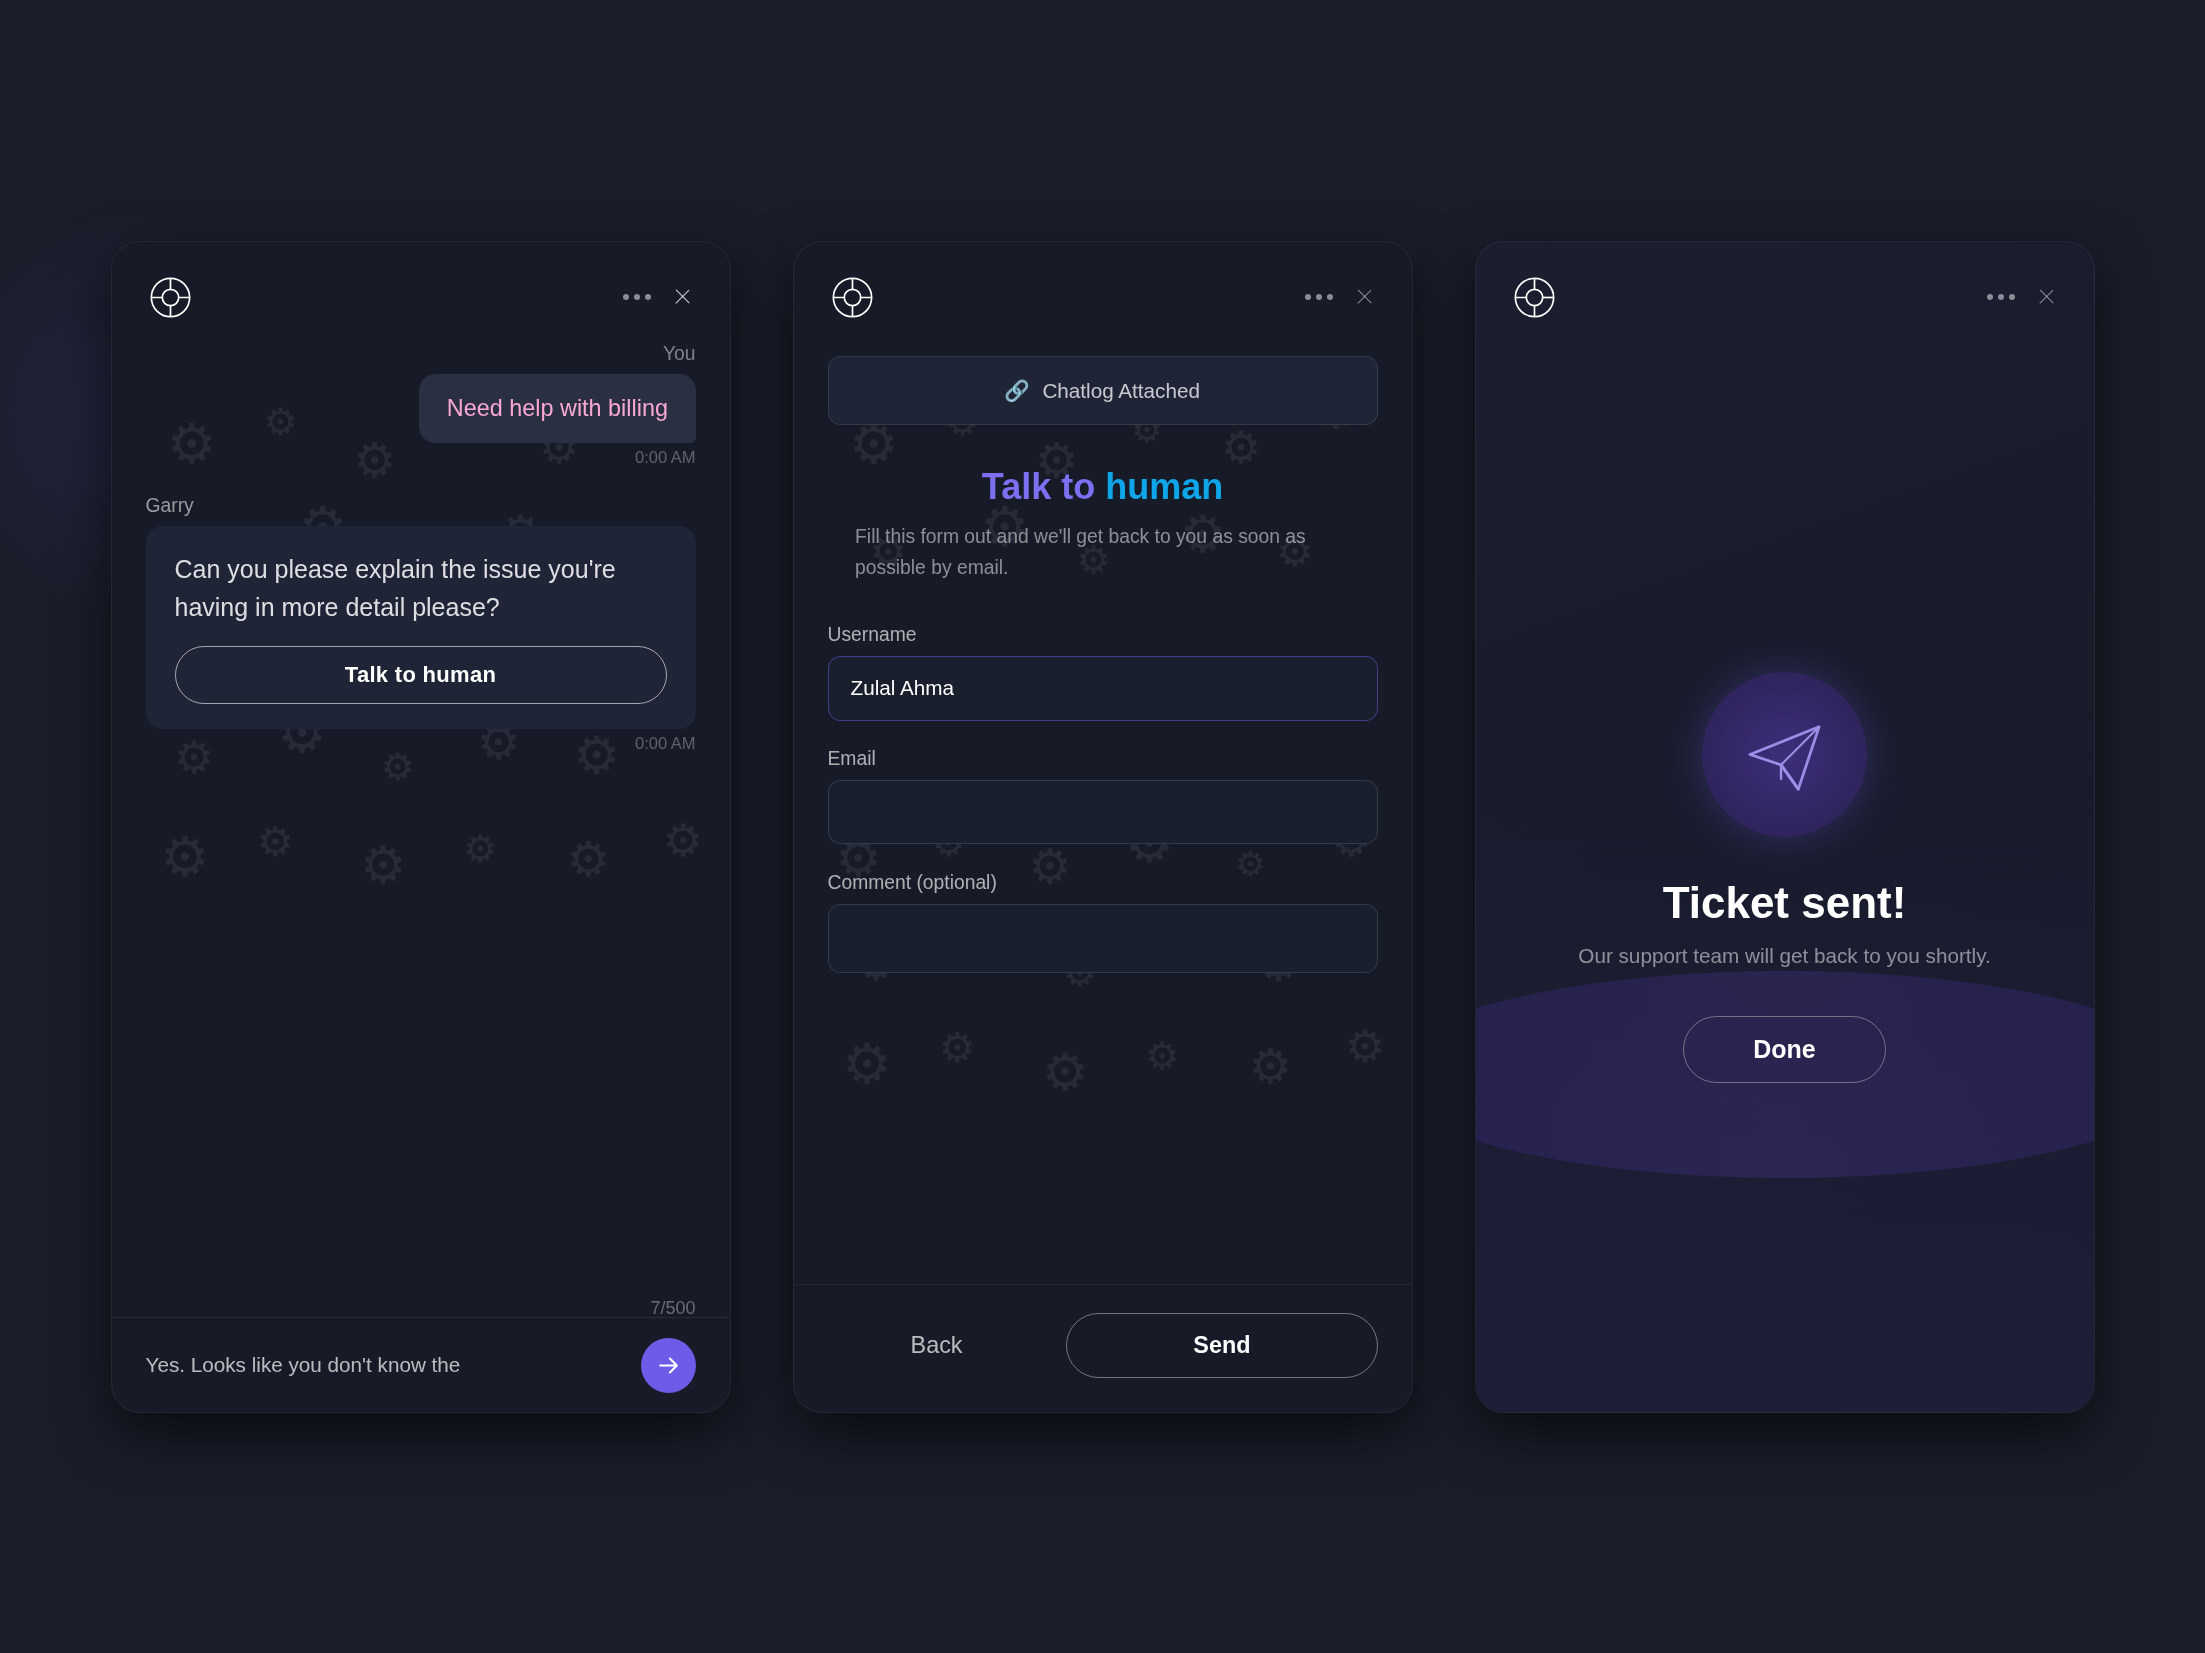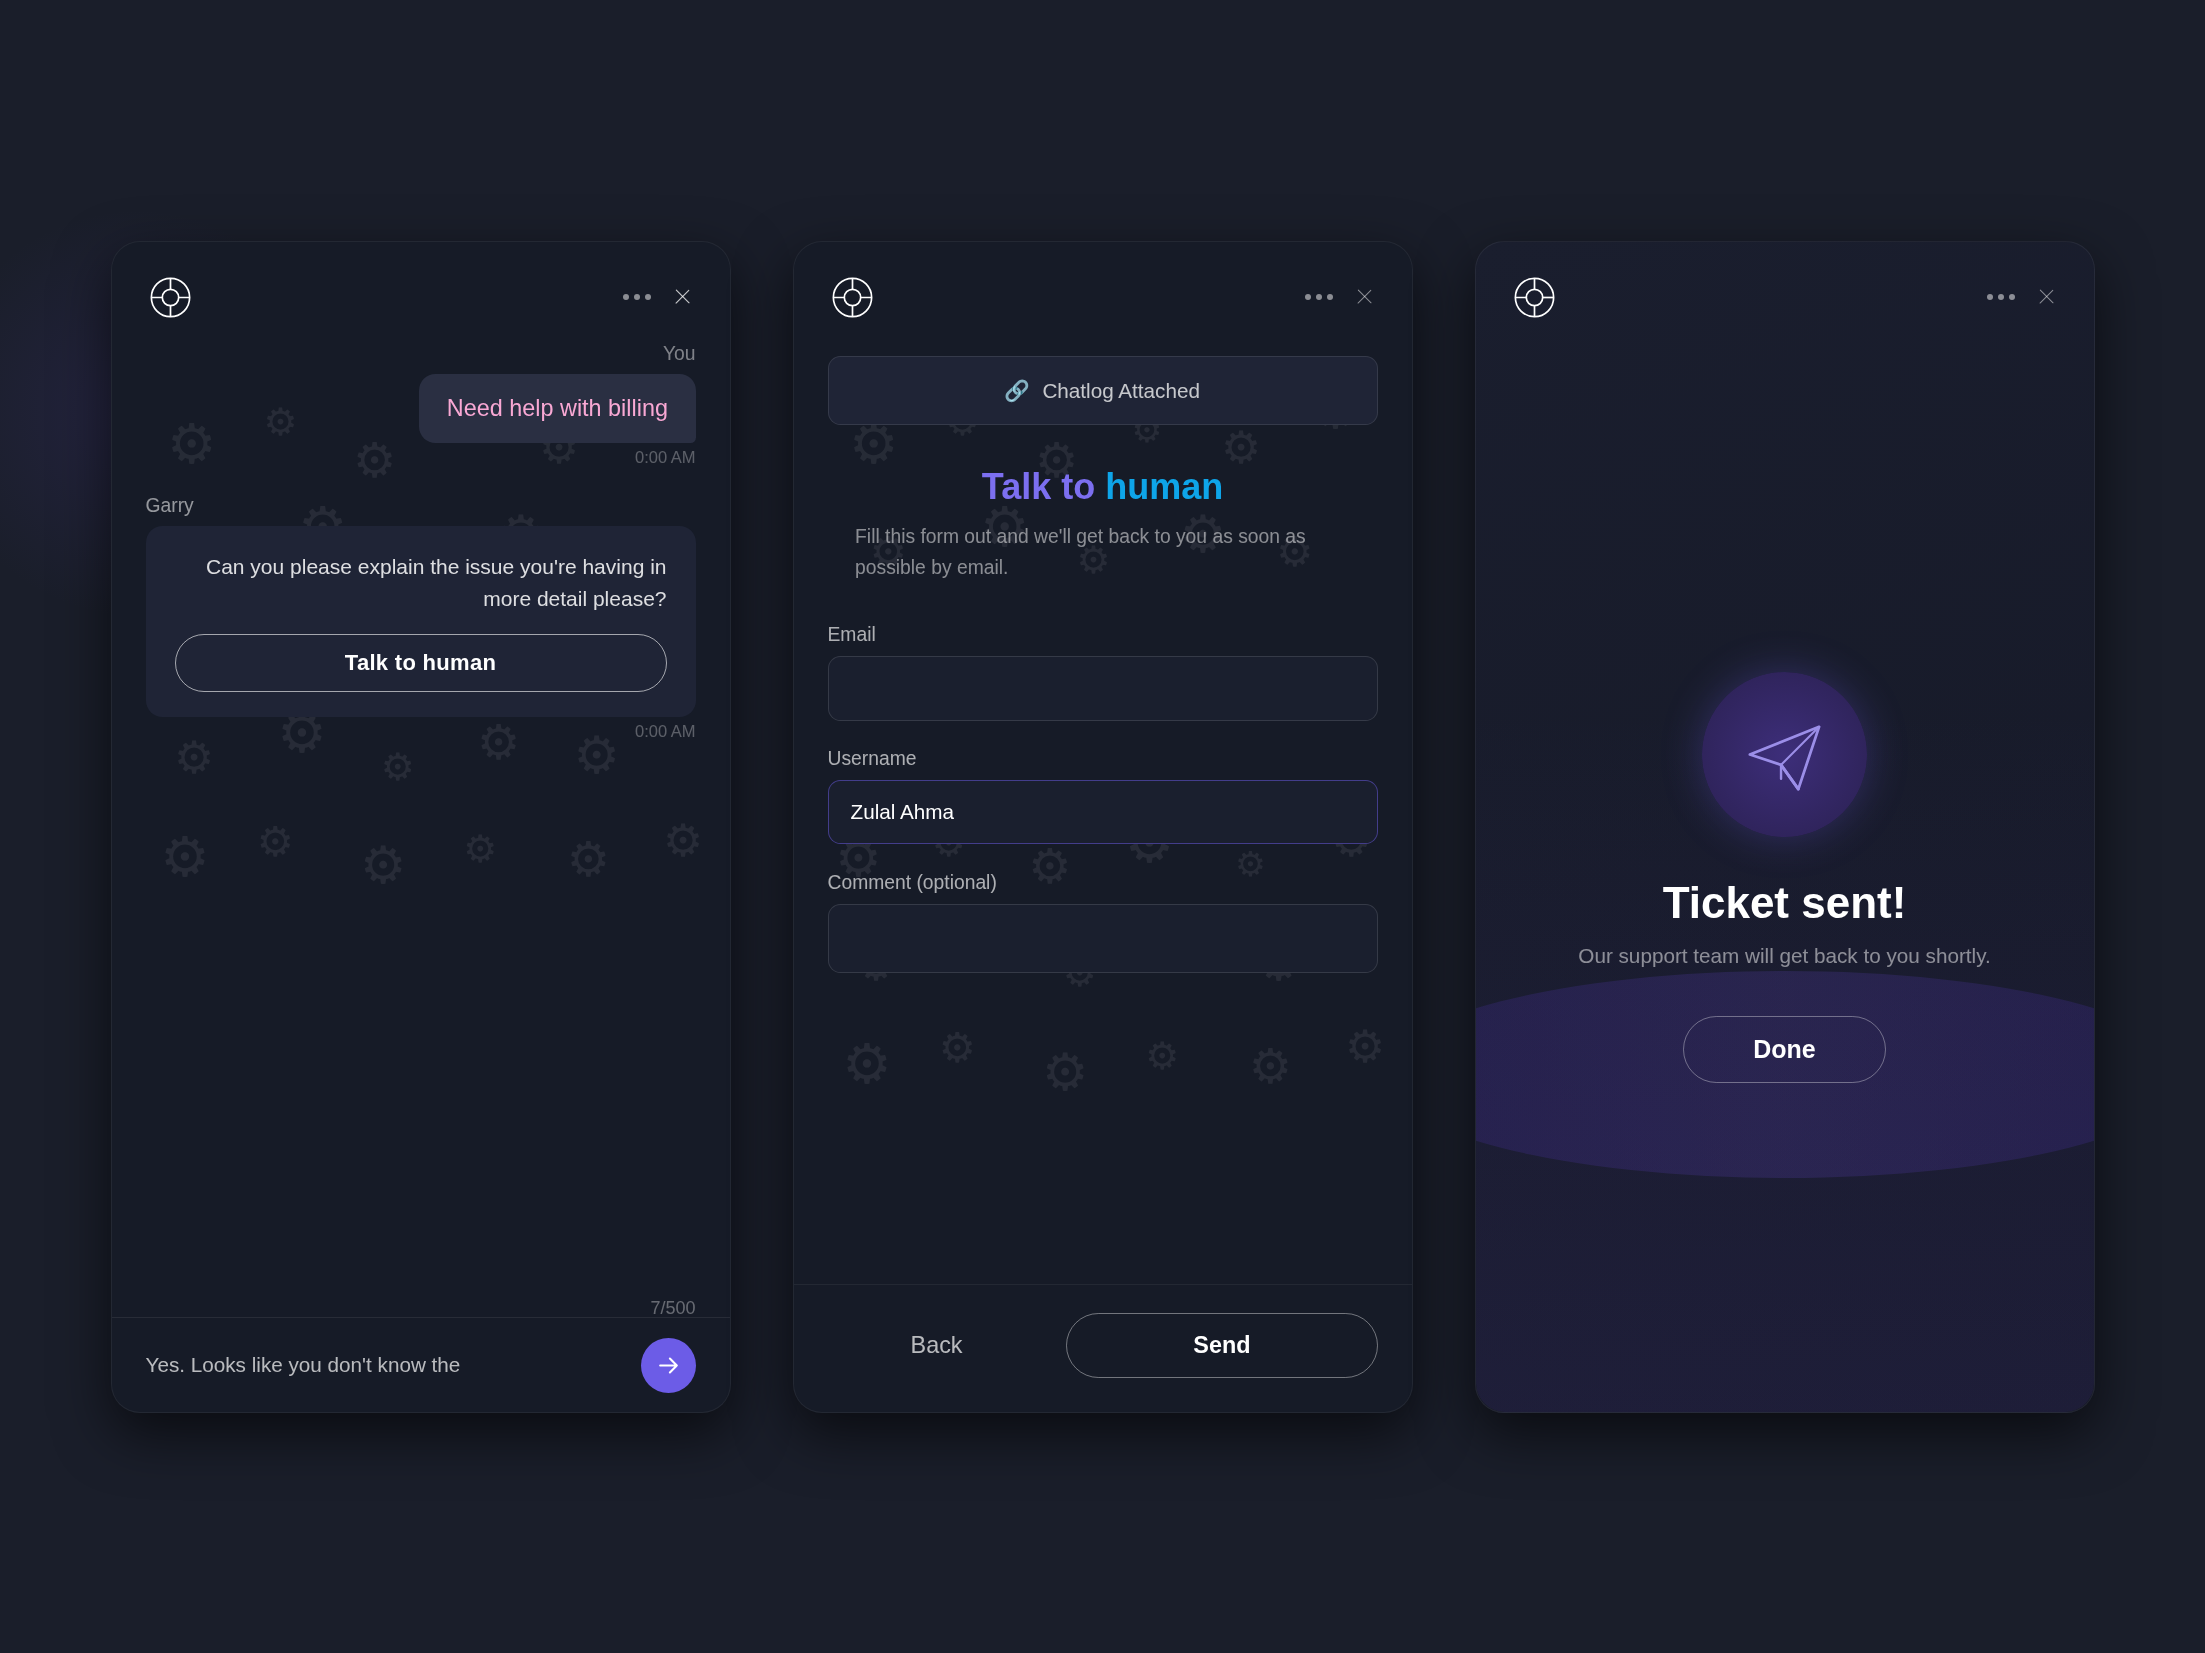--- a/index.html
+++ b/index.html
@@ -169,24 +169,23 @@
 
     .message-card {
       background: #1f2436;
       border-radius: 16.5px;
       padding: 25px 29px;
       margin-bottom: 5.5px;
     }
 
     .message-card-text {
       color: rgba(255,255,255,0.85);
-      font-size: 21px;
+      font-size: 25px;
       line-height: 1.5;
       margin-bottom: 19.3px;
-      text-align: right;
     }
 
     .talk-to-human-btn {
       width: 100%;
       background: transparent;
       border: 1.4px solid rgba(255,255,255,0.6);
       border-radius: 34px;
       color: #fff;
       font-size: 22px;
       font-weight: 600;
@@ -609,27 +608,27 @@
         <span class="chatlog-icon">🔗</span>
         <span class="chatlog-label">Chatlog Attached</span>
       </div>
 
       <div class="form-title">
         <span>Talk to </span><span style="color:#0ea5e9;">human</span>
       </div>
       <div class="form-subtitle">Fill this form out and we'll get back to you as soon as possible by email.</div>
 
       <div class="form-group">
+        <label class="form-label">Username</label>
+        <input type="text" class="form-input has-value" value="Zulal Ahma" style="">
+      </div>
+
+      <div class="form-group">
         <label class="form-label">Email</label>
         <input type="email" class="form-input" value="" style="">
-      </div>
-
-      <div class="form-group">
-        <label class="form-label">Username</label>
-        <input type="text" class="form-input has-value" value="Zulal Ahma" style="">
       </div>
 
       <div class="form-group">
         <label class="form-label">Comment (optional)</label>
         <input type="text" class="form-input" value="" style="height: 69px;">
       </div>
     </div>
 
     <div class="form-footer">
       <button class="back-btn">Back</button>

